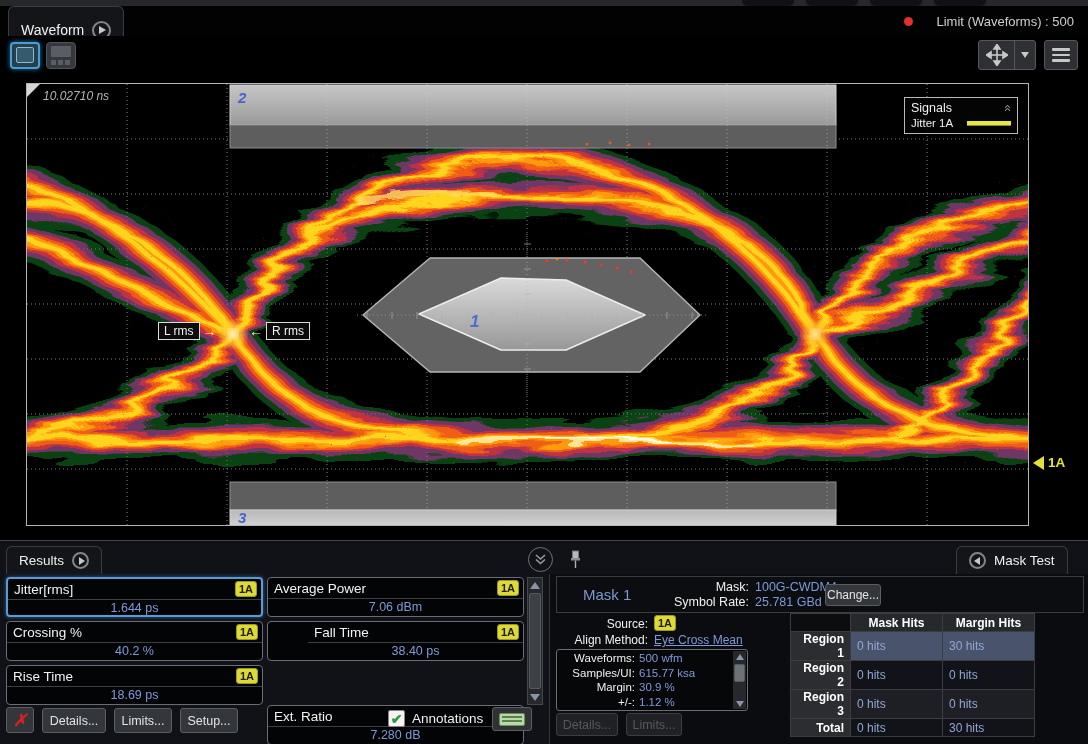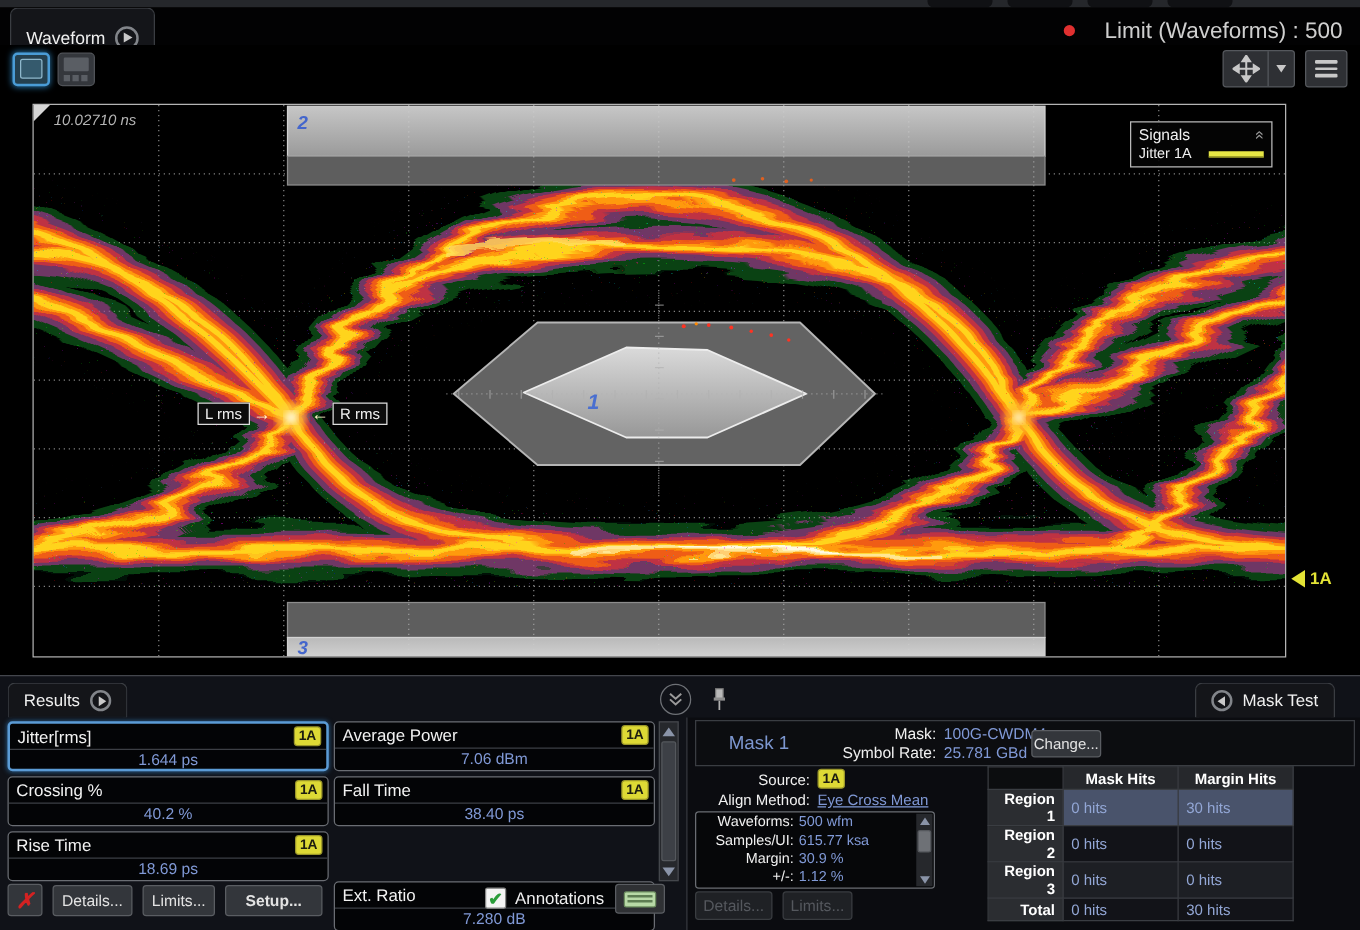--- a/index.html
+++ b/index.html
@@ -12,21 +12,21 @@
   .strip-pill { position:absolute; top:0; height:6px; width:52px; background:#101114; border-radius:0 0 5px 5px; }
   .tab-row { left:0; top:6px; width:1088px; height:30px; background:#020203; }
   .tab { position:absolute; display:flex; align-items:center; gap:8px;
          background:#141519; border:1px solid #3a3d42; border-bottom:none;
          border-radius:6px 6px 0 0; color:#f0f0f0; padding:0 12px; }
   .play-circle { width:19px; height:19px; border:2px solid #808archive287; border:2px solid #82858a; border-radius:50%;
                  display:flex; align-items:center; justify-content:center; }
   .play-tri { width:0; height:0; border-left:7px solid #c9c9c9; border-top:4.5px solid transparent; border-bottom:4.5px solid transparent; margin-left:2px; }
   .play-tri-left { width:0; height:0; border-right:7px solid #c9c9c9; border-top:4.5px solid transparent; border-bottom:4.5px solid transparent; margin-right:1px; }
   .status { position:absolute; right:14px; top:8px; display:flex; align-items:center; gap:24px;
-            font-size:18px; color:#cfcfcf; }
+            font-size:13px; color:#cfcfcf; }
   .status-dot { width:9px; height:9px; border-radius:50%; background:#e03030; }
 
   .toolbar { left:0; top:36px; width:1088px; height:46px; background:#000; }
   .tool-btn { position:absolute; border-radius:4px; }
   .btn-layout1 { left:10px; top:6px; width:30px; height:27px; background:#24404f; border:2px solid #4a9cd6; box-shadow:0 0 5px #2a7ab0; }
   .btn-layout1 .pane { position:absolute; left:4px; top:3px; width:18px; height:16px; border:1px solid #8fb8cc; border-radius:2px; background:#355a6d; }
   .btn-layout4 { left:46px; top:6px; width:30px; height:27px; background:#34373c; border:1px solid #505358; }
   .btn-layout4 .big { position:absolute; left:4px; top:3px; width:20px; height:11px; background:#5a5e64; border-radius:1px; }
   .btn-layout4 .sq { position:absolute; top:17px; width:5px; height:5px; background:#5a5e64; }
   .btn-group-move { left:978px; top:4px; width:58px; height:30px; background:#2e3034; border:1px solid #55585d; border-radius:3px; display:flex; }
@@ -376,21 +376,21 @@
       </div>
     <div class="cell-value">18.69 ps</div>
   </div>
   <div class="cell" style="left:267px; top:36px;">
     <div class="cell-name">
         <span>Average Power</span>
         <span class="badge">1A</span>
       </div>
     <div class="cell-value">7.06 dBm</div>
   </div>
-  <div class="cell" style="left:267px; top:80px;">
+  <div class="cell" style="left:267px; top:80px;padding-left:40px;">
     <div class="cell-name">
         <span>Fall Time</span>
         <span class="badge">1A</span>
       </div>
     <div class="cell-value">38.40 ps</div>
   </div>
   <div class="cell" style="left:267px; top:124px;margin-top:40px;">
     <div class="cell-name">
         <span>Ext. Ratio</span>
         <span class="badge">1A</span>
@@ -404,21 +404,21 @@
       </span>
     <span class="vs-thumb" style="top:15px; height:96px;"></span>
     <span class="vs-arrow-dn" style="bottom:0">
         <span class="tri-dn"></span>
       </span>
   </div>
 
   <div class="btn x-btn" style="left:6px; top:166px; width:28px; height:26px;">✗</div>
   <div class="btn" style="left:42px; top:167px; width:64px; height:25px;">Details...</div>
   <div class="btn" style="left:114px; top:167px; width:58px; height:25px;">Limits...</div>
-  <div class="btn" style="left:180px; top:167px; width:78px; height:25px;font-weight:bold;">Setup...</div>
+  <div class="btn" style="left:180px; top:167px; width:58px; height:25px;">Setup...</div>
   <div class="checkbox" style="left:388px; top:169px;">✔</div>
   <div class="annot-label" style="left:412px; top:170px;">Annotations</div>
   <div class="annot-btn" style="left:492px; top:166px;">
     <span class="annot-ico">
         <span class="ln"></span>
         <span class="ln"></span>
       </span>
   </div>
 
   <div class="mask-header">

